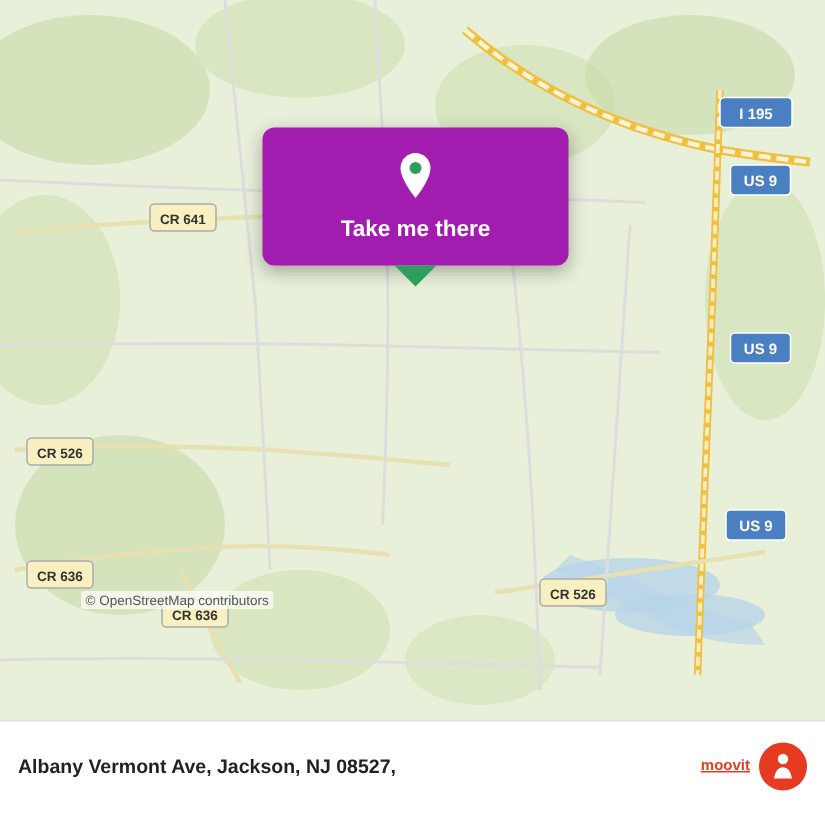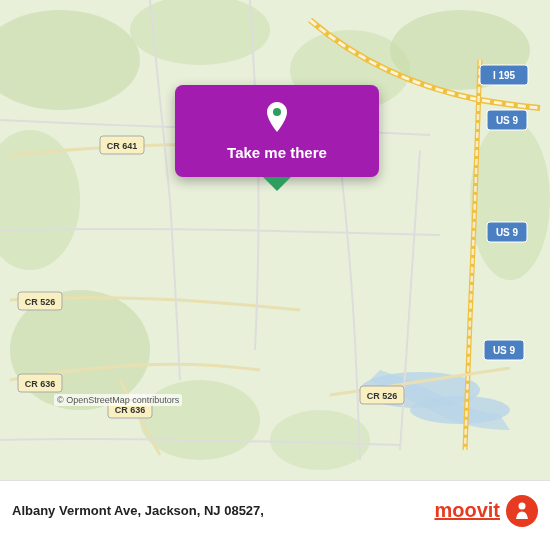--- a/index.html
+++ b/index.html
@@ -98,21 +98,21 @@
     }
 
     
     .moovit-logo {
       display: flex;
       align-items: center;
       gap: 6px;
     }
 
     .moovit-text {
-      font-size: 20px;
+      font-size: 10px;
       font-weight: 700;
       color: #e63b20;
       text-decoration: underline;
     }
 
     .moovit-icon {
       width: 32px;
       height: 32px;
       background: #e63b20;
       border-radius: 50%;

